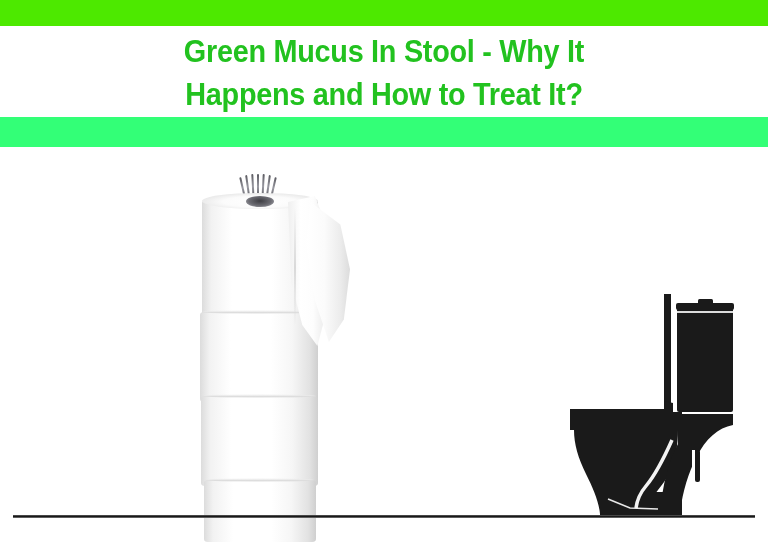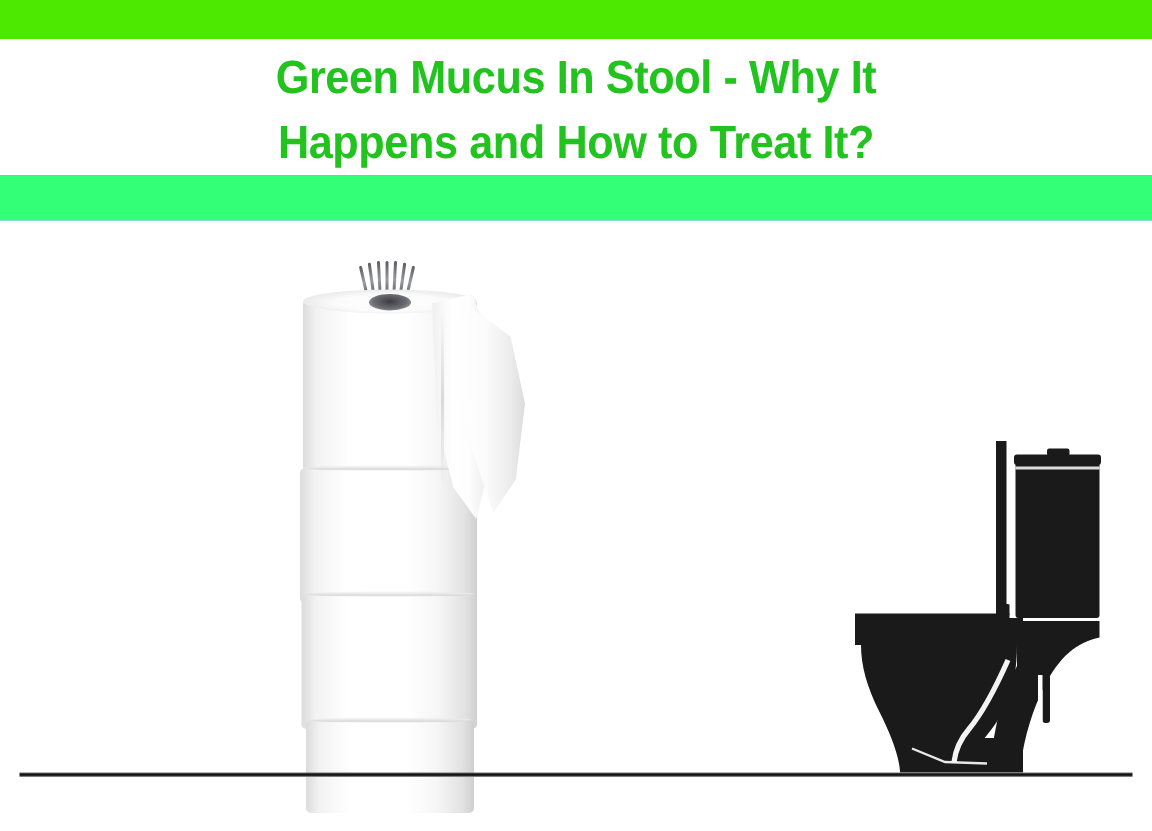--- a/index.html
+++ b/index.html
@@ -13,21 +13,21 @@
     position: relative;
     overflow: hidden;
     font-family: "Liberation Sans", sans-serif;
   }
 
   .banner {
     position: absolute;
     left: 0; top: 0;
     width: 768px;
     height: 456px;
-    background: #0369a1;
+    background: #a3a3a3;
   }
 
   
   .bar-top {
     position: absolute;
     left: 0; top: 0;
     width: 768px;
     height: 26px;
     background: #4DE900;
   }

